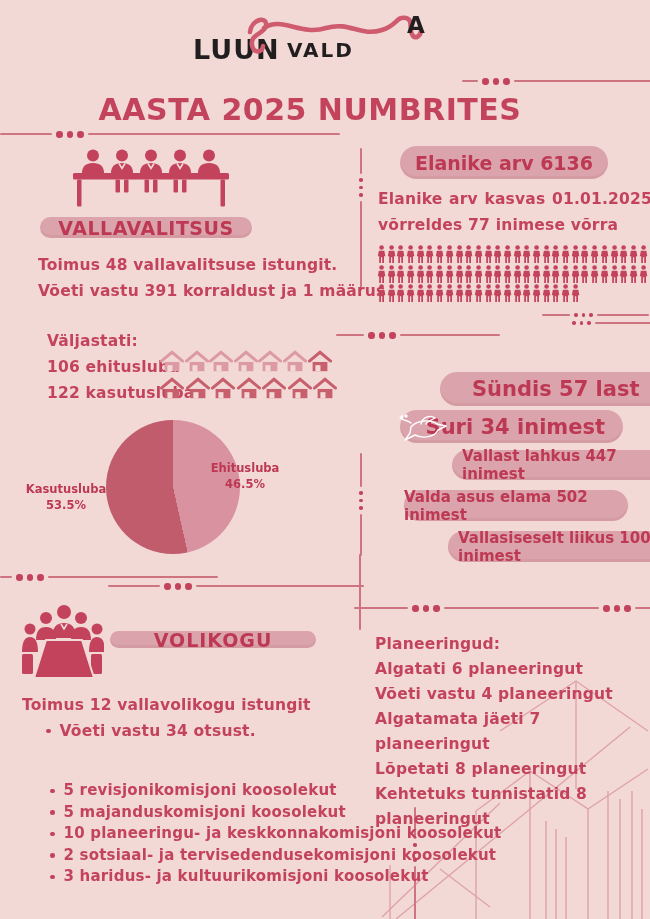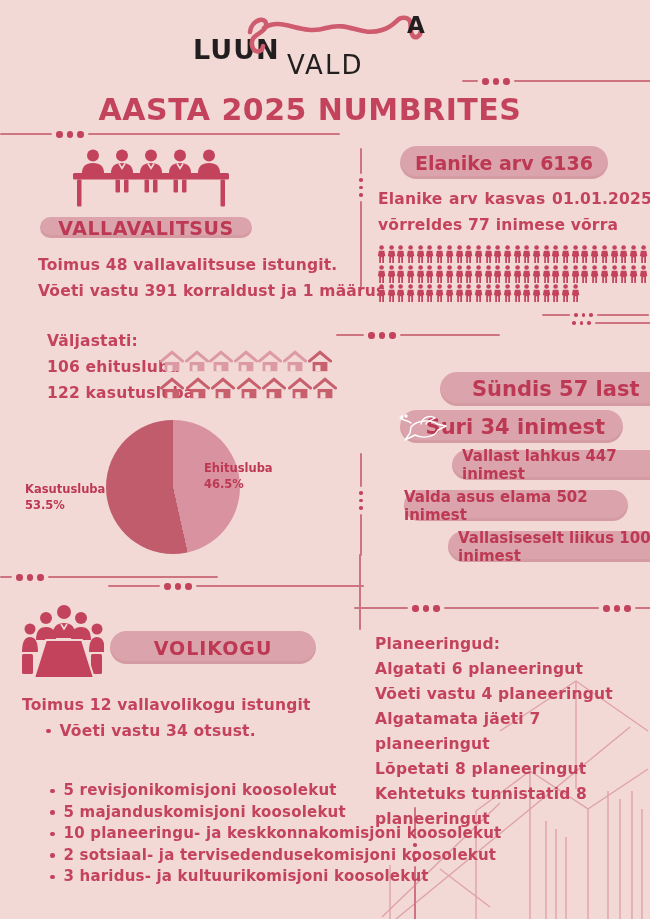--- a/index.html
+++ b/index.html
@@ -20,21 +20,21 @@
   .lnv{width:1.6px;background:var(--line);border-radius:1px}
   .d{width:6.5px;height:6.5px;border-radius:50%;background:var(--accent);flex:none}
   .dsm{width:3.5px;height:3.5px;border-radius:50%;background:var(--accent);flex:none}
   .bullet{display:flex;align-items:center;gap:9px}
   .bdot{width:4.5px;height:4.5px;border-radius:50%;background:var(--accent);flex:none}
   .icon-row{display:flex;gap:.5px}
   .person-svg{width:9.2px;height:18.5px;color:var(--accent)}
   .house-svg{width:24px;height:25px}
   .house-light{color:var(--house-light)}
   .house-dark{color:var(--house-dark)}
-  .pie-label{position:absolute;color:var(--pill-text);font-weight:bold;font-size:11.5px;line-height:16px;text-align:left}
+  .pie-label{position:absolute;color:var(--pill-text);font-weight:bold;font-size:11.5px;line-height:16px;text-align:center}
   .justify-line{text-align:justify;text-align-last:justify;width:274px;display:block}
 </style>
 </head>
 <body>
 
 <svg width="0" height="0" style="position:absolute">
   <defs>
     <symbol id="sym-person" viewBox="0 0 10 20">
       <circle cx="5" cy="2.7" r="2.5" fill="currentColor"></circle>
       <path fill="currentColor" d="M2 6.1h6l1.1 6.1H7.6v7.3H5.7v-6.2H4.3v6.2H2.4v-7.3H.9z"></path>
@@ -150,21 +150,21 @@
     <path d="M60 200 L110 238"></path>
   </svg>
 
   <div class="abs" style="left:185px;top:10px;width:260px;height:72px">
     <span class="abs" style="left:8px;top:24px;font-size:27px;font-weight:bold;color:var(--logo-black);letter-spacing:1px">LUUN</span>
     <svg class="abs" style="left:55px;top:-2px" width="185" height="62" viewBox="0 0 185 62" fill="none" stroke="#cf5b6f" stroke-width="4.6" stroke-linecap="round">
       <path d="M10 24 C12 10 28 8 26 18 C24 26 10 26 12 37 C13 45 22 46 23 38"></path>
       <path d="M24 20 C42 8 60 28 86 20 C110 13 120 29 142 22 C158 17 156 8 166 10 C174 12 168 22 173 28 C176 31 180 28 181 23"></path>
     </svg>
     <span class="abs" style="left:222px;top:2px;font-size:23px;font-weight:bold;color:var(--logo-black)">A</span>
-    <span class="abs" style="left:102px;top:40px;font-size:26px;font-weight:normal;color:var(--logo-black);letter-spacing:2px">VALD</span>
+    <span class="abs" style="left:102px;top:28px;font-size:20px;font-weight:bold;color:var(--logo-black);letter-spacing:2px">VALD</span>
   </div>
 
   <div class="abs" style="left:0;top:92px;width:620px;text-align:center;font-size:30px;font-weight:bold;color:var(--accent);letter-spacing:.5px">AASTA 2025 NUMBRITES</div>
 
   <svg class="abs" style="left:72px;top:148px" width="158" height="62" viewBox="0 0 158 62" fill="var(--accent)">
     <g>
       <circle cx="21" cy="7.5" r="6"></circle>
         <path d="M10 25 Q10 15 21 15 Q32 15 32 25 Z"></path>
       <circle cx="50" cy="7.5" r="6"></circle>
         <path d="M39 25 Q39 15 50 15 Q61 15 61 25 Z"></path>
@@ -548,21 +548,21 @@
     <circle cx="61" cy="16" r="6"></circle>
       <path d="M51 38 Q51 25 61 25 Q71 25 71 38 Z"></path>
     <circle cx="77" cy="27" r="5.5"></circle>
       <path d="M69 50 Q69 35 77 35 Q85 35 85 50 Z"></path>
     <path d="M41 22 L44 27 L47 22" stroke="var(--background)" stroke-width="1.6" fill="none"></path>
     <rect x="2" y="52" width="11" height="20" rx="1.5"></rect>
     <rect x="71" y="52" width="11" height="20" rx="1.5"></rect>
     <polygon points="26,38 62,38 74,76 14,76" stroke="var(--background)" stroke-width="2"></polygon>
   </svg>
 
-  <div class="pill" style="left:110px;top:631px;width:206px;height:33px;font-size:19px;letter-spacing:1px">VOLIKOGU</div>
+  <div class="pill" style="left:110px;top:631px;width:206px;height:17px;font-size:19px;letter-spacing:1px">VOLIKOGU</div>
 
   <div class="txt" style="left:22px;top:692px">
     <span style="display:block">Toimus 12 vallavolikogu istungit</span>
     <span class="bullet" style="margin-left:24px">
         <i class="bdot"></i>
         <span>Võeti vastu 34 otsust.</span>
       </span>
   </div>
 
   <div class="txt" style="left:22px;top:780px;font-size:15px;line-height:21.5px">

